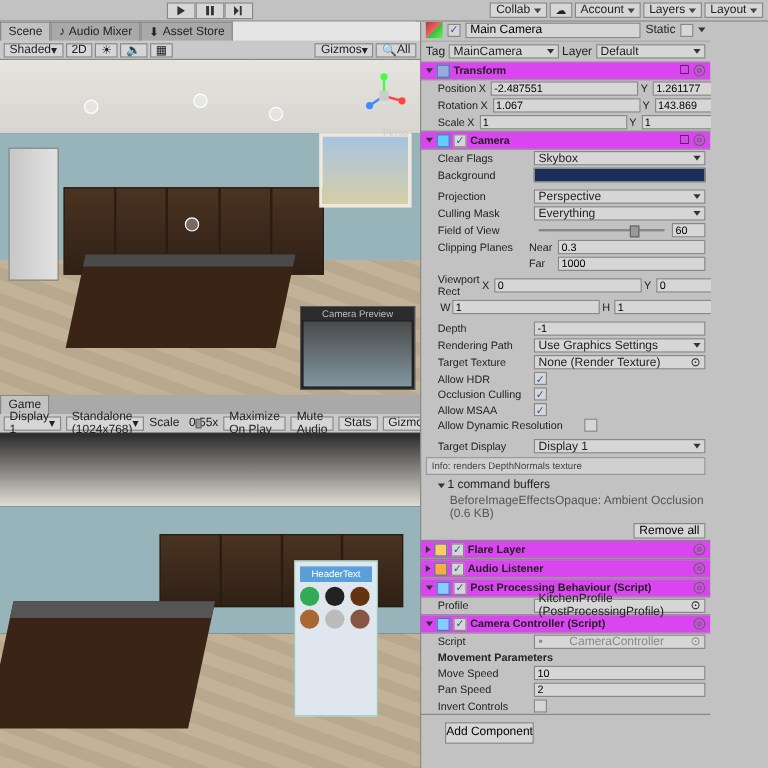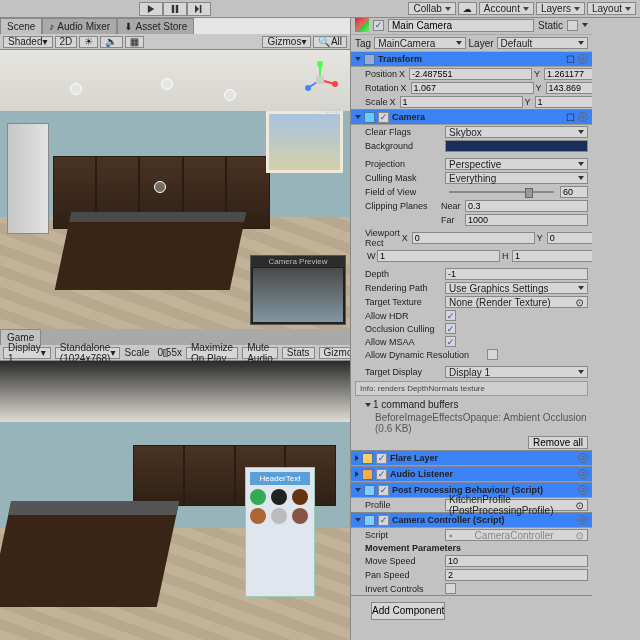--- a/index.html
+++ b/index.html
@@ -42,21 +42,21 @@
   .game-view { position:relative; flex:1; background:#222; overflow:hidden;}
 
   .insp-tabs { display:flex; height:16px; background:#a9a9a9;}
   .insp-body { flex:1; overflow-y:auto; font-size:9px;}
   .hdr-row { display:flex; align-items:center; padding:2px 4px; gap:4px; border-bottom:1px solid #aaa;}
   .cube{width:14px;height:14px;background:linear-gradient(135deg,#b33,#e66 50%,#3b3 50%,#6e6);}
   .obj-name-input{flex:1;background:#d6d6d6;border:1px solid #888;height:13px;padding:0 3px;}
   .tag-row{display:flex;align-items:center;gap:3px;padding:2px 4px;border-bottom:1px solid #aaa;}
   .field-dd{flex:1;background:#d6d6d6;border:1px solid #888;height:12px;padding:0 3px;display:flex;align-items:center;justify-content:space-between;}
   .component { border-bottom:1px solid #888;}
-  .comp-hdr { display:flex; align-items:center; gap:3px; background:#3b82f6; height:15px; padding: 0 4px; border-bottom:1px solid #999;}
+  .comp-hdr { display:flex; align-items:center; gap:3px; background:#d946ef; height:15px; padding: 0 4px; border-bottom:1px solid #999;}
   .tri-r{width:0;height:0;border-top:3px solid transparent;border-bottom:3px solid transparent;border-left:4px solid #333;}
   .tri-d{width:0;height:0;border-left:3px solid transparent;border-right:3px solid transparent;border-top:4px solid #333;}
   .comp-icon{width:11px;height:11px;background:#6af;border:1px solid #47a;}
   .comp-hdr .lbl{flex:1;font-weight:bold;font-size:9px;}
   .gear-ic{width:10px;height:10px;border:1px solid #666;border-radius:50%;position:relative;}
   .gear-ic:after{content:'';position:absolute;inset:2px;border:1px solid #666;border-radius:50%;}
   .prop-row{display:flex;align-items:center;padding:1px 4px 1px 14px;gap:2px;}
   .prop-row .plabel{width:78px;font-size:9px;}
   .prop-row .pfields{flex:1;display:flex;gap:2px;align-items:center;}
   .pfields .axis{font-size:9px;width:8px;}

